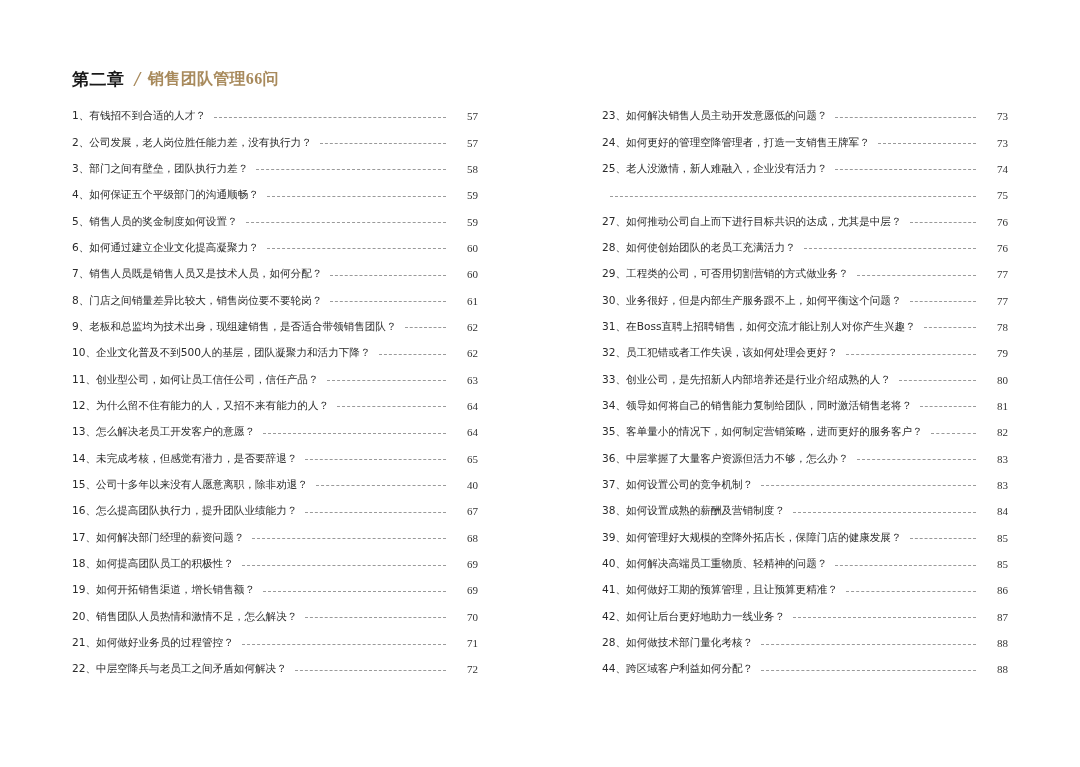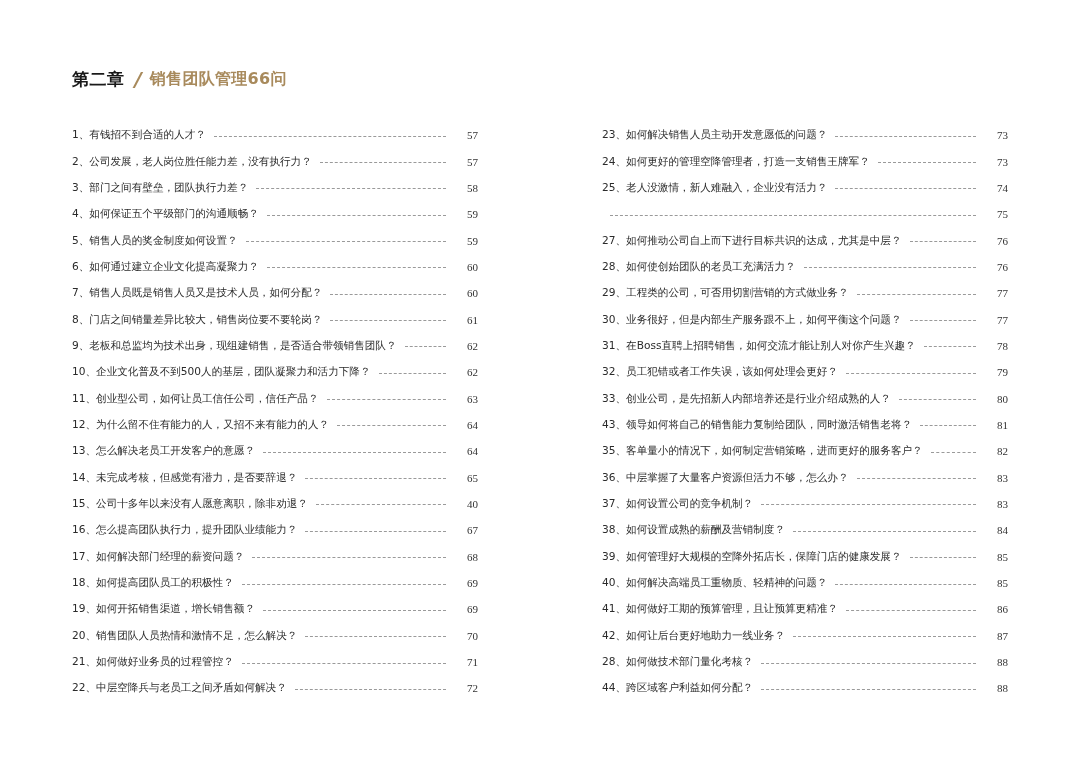--- a/index.html
+++ b/index.html
@@ -1,22 +1,22 @@
 <!DOCTYPE html>
 <html><head>
 <meta charset="utf-8">
 <style>
   html, body { margin: 0; padding: 0; background: #ffffff; }
   body { width: 1080px; height: 767px; position: relative; overflow: hidden;
          font-family: "DejaVu Sans", "Liberation Sans", sans-serif; color: #2a2a2a; }
-  .header { position: absolute; left: 72px; top: 66px; height: 26px; display: flex; align-items: center; }
+  .header { position: absolute; left: 72px; top: 66px; height: 26px; display: flex; align-items: center; font-family: Liberation Serif, serif; }
   .chapter { font-size: 17px; font-weight: bold; color: #1a1a1a; letter-spacing: 0.5px; }
   .slash { font-size: 20px; color: #a88a5c; margin: 0 8px 0 10px; font-style: italic; font-weight: bold; }
   .subtitle { font-size: 16px; font-weight: bold; color: #a88a5c; letter-spacing: 0.3px; }
-  .col { position: absolute; top: 103px; width: 406px; margin-top: 19px; }
+  .col { position: absolute; top: 103px; width: 406px; }
   .col.left { left: 72px; }
   .col.right { left: 602px; }
   .row { display: flex; align-items: center; height: 26.35px; font-size: 10.6px; white-space: nowrap; }
   .row .q { flex: 0 0 auto; color: #2b2b2b; }
   .row .dots { flex: 1 1 auto; border-bottom: 1px dashed #9a9a9a; margin: 0 10px 0 8px; height: 0; position: relative; top: 1px; min-width: 20px; }
   .row .pg { flex: 0 0 22px; text-align: right; color: #333; font-family: Liberation Serif, serif; font-size: 11px; }
 </style>
 </head>
 <body>
 
@@ -187,21 +187,21 @@
       <span class="q">32、员工犯错或者工作失误，该如何处理会更好？</span>
       <span class="dots"></span>
       <span class="pg">79</span>
     </div>
     <div class="row">
       <span class="q">33、创业公司，是先招新人内部培养还是行业介绍成熟的人？</span>
       <span class="dots"></span>
       <span class="pg">80</span>
     </div>
     <div class="row">
-      <span class="q">43、领导如何将自己的销售能力复制给团队，同时激活销售老将？</span>
+      <span class="q">34、领导如何将自己的销售能力复制给团队，同时激活销售老将？</span>
       <span class="dots"></span>
       <span class="pg">81</span>
     </div>
     <div class="row">
       <span class="q">35、客单量小的情况下，如何制定营销策略，进而更好的服务客户？</span>
       <span class="dots"></span>
       <span class="pg">82</span>
     </div>
     <div class="row">
       <span class="q">36、中层掌握了大量客户资源但活力不够，怎么办？</span>

